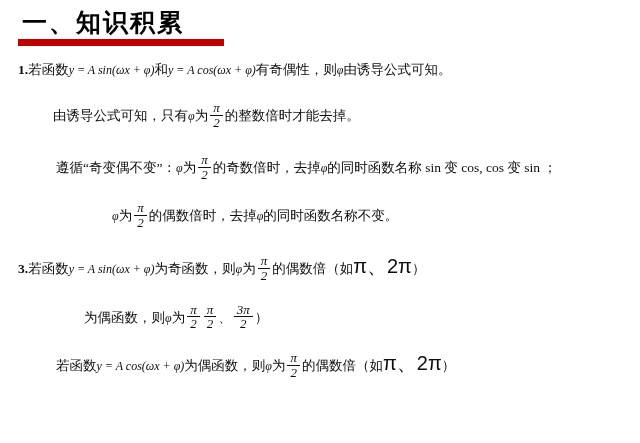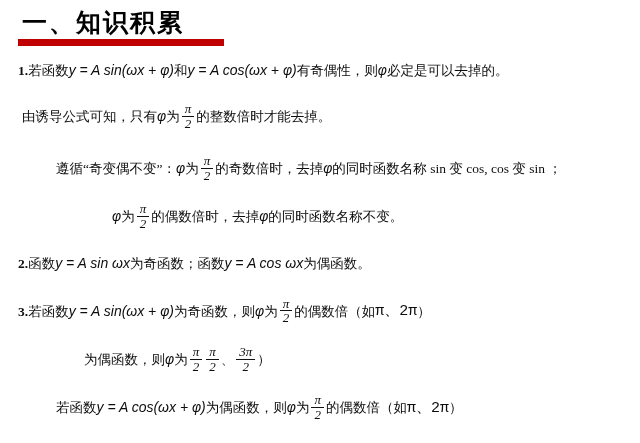--- a/index.html
+++ b/index.html
@@ -56,40 +56,40 @@
     line-height: 1.25;
     color: #0d0d0d;
     white-space: nowrap;
   }
   .bold-num {
     font-weight: bold;
   }
   .item {
     margin-left: 18px;
   }
-  .indent1 { margin-left: 22px; }
+  .indent1 { margin-left: 53px; }
   .indent2 { margin-left: 56px; }
   .indent3 { margin-left: 112px; }
   .indent4 { margin-left: 84px; }
 
   .sp-top-1 { margin-top: 16px; }
   .sp-top-2 { margin-top: 22px; }
   .sp-top-3 { margin-top: 24px; }
   .sp-top-4 { margin-top: 20px; }
 
   
   .math {
-    font-family: Liberation Sans, sans-serif;
+    font-family: Liberation Serif, serif;
     font-style: italic;
-    font-size: 14px;
+    font-size: 12px;
   }
   .mathup {
-    font-family: Liberation Mono, monospace;
+    font-family: Liberation Sans, sans-serif;
     font-style: normal;
-    font-size: 15px;
+    font-size: 20px;
     margin-top: 33px;
   }
   .frac {
     display: inline-block;
     vertical-align: -0.55em;
     text-align: center;
     font-size: 13px;
     line-height: 1.05;
     margin: 0 2px;
     font-style: italic;
@@ -112,38 +112,35 @@
 <body>
 
 <div class="page">
 
   <div class="title-wrap">
     <div class="title-underline"></div>
     <div class="title-text">一、知识积累</div>
   </div>
 
   <div class="line item sp-top-1">
-    <span class="bold-num">1.</span><span>若函数</span><span class="math">y = A sin(ωx + φ)</span><span>和</span><span class="math">y = A cos(ωx + φ)</span><span>有奇偶性，则</span><span class="math">φ</span><span>必定是可以去掉的。</span>
+    <span class="bold-num">1.</span><span>若函数</span><span class="math">y = A sin(ωx + φ)</span><span>和</span><span class="math">y = A cos(ωx + φ)</span><span>有奇偶性，则</span><span class="math">φ</span><span>由诱导公式可知。</span>
   </div>
 
   <div class="line indent1 sp-top-2">
     <span>由诱导公式可知，只有</span><span class="math">φ</span><span>为</span><span class="frac"><span class="num">π</span><span class="den">2</span></span><span>的整数倍时才能去掉。</span>
   </div>
 
   <div class="line indent2 sp-top-3">
     <span class="quote">遵循“奇变偶不变”：</span><span class="math">φ</span><span>为</span><span class="frac"><span class="num">π</span><span class="den">2</span></span><span>的奇数倍时，去掉</span><span class="math">φ</span><span>的同时函数名称 sin 变 cos, cos 变 sin ；</span>
   </div>
 
   <div class="line indent3 sp-top-4">
     <span class="math">φ</span><span>为</span><span class="frac"><span class="num">π</span><span class="den">2</span></span><span>的偶数倍时，去掉</span><span class="math">φ</span><span>的同时函数名称不变。</span>
   </div>
 
-  <div class="line item sp-top-3">
-    <span class="bold-num">2.</span><span>函数</span><span class="math">y = A sin ωx</span><span>为奇函数；函数</span><span class="math">y = A cos ωx</span><span>为偶函数。</span>
-  </div>
 
   <div class="line item sp-top-3">
     <span class="bold-num">3.</span><span>若函数</span><span class="math">y = A sin(ωx + φ)</span><span>为奇函数，则</span><span class="math">φ</span><span>为</span><span class="frac"><span class="num">π</span><span class="den">2</span></span><span>的偶数倍（如</span><span class="mathup">π、2π</span><span>）</span>
   </div>
 
   <div class="line indent4 sp-top-4">
     <span>为偶函数，则</span><span class="math">φ</span><span>为</span><span class="frac"><span class="num">π</span><span class="den">2</span></span><span class="frac"><span class="num">π</span><span class="den">2</span></span><span>、</span><span class="frac"><span class="num">3π</span><span class="den">2</span></span><span>）</span>
   </div>
 
   <div class="line indent2 sp-top-4">

